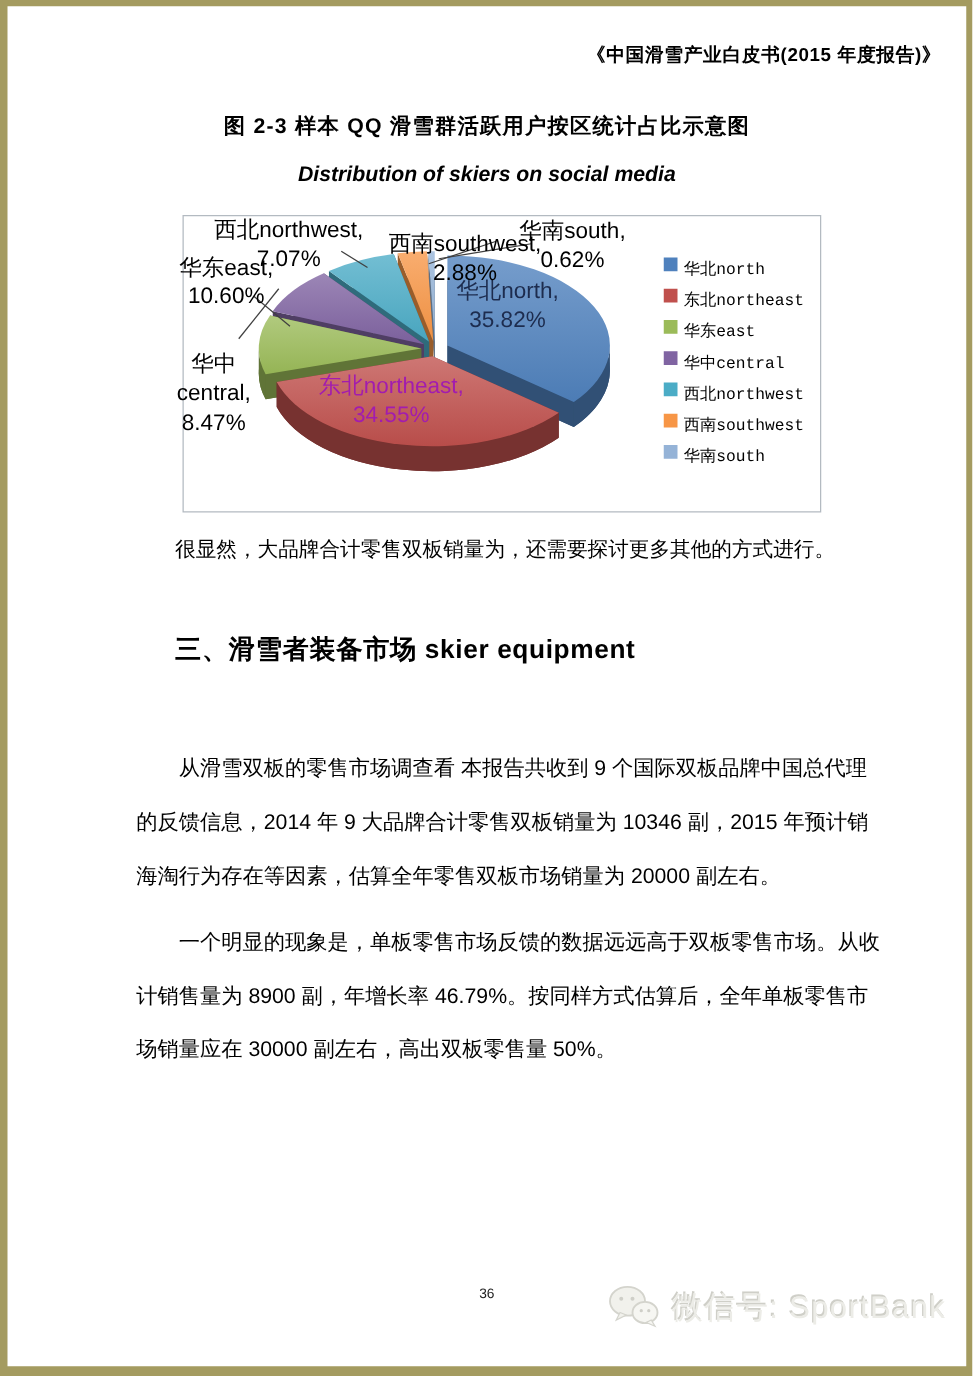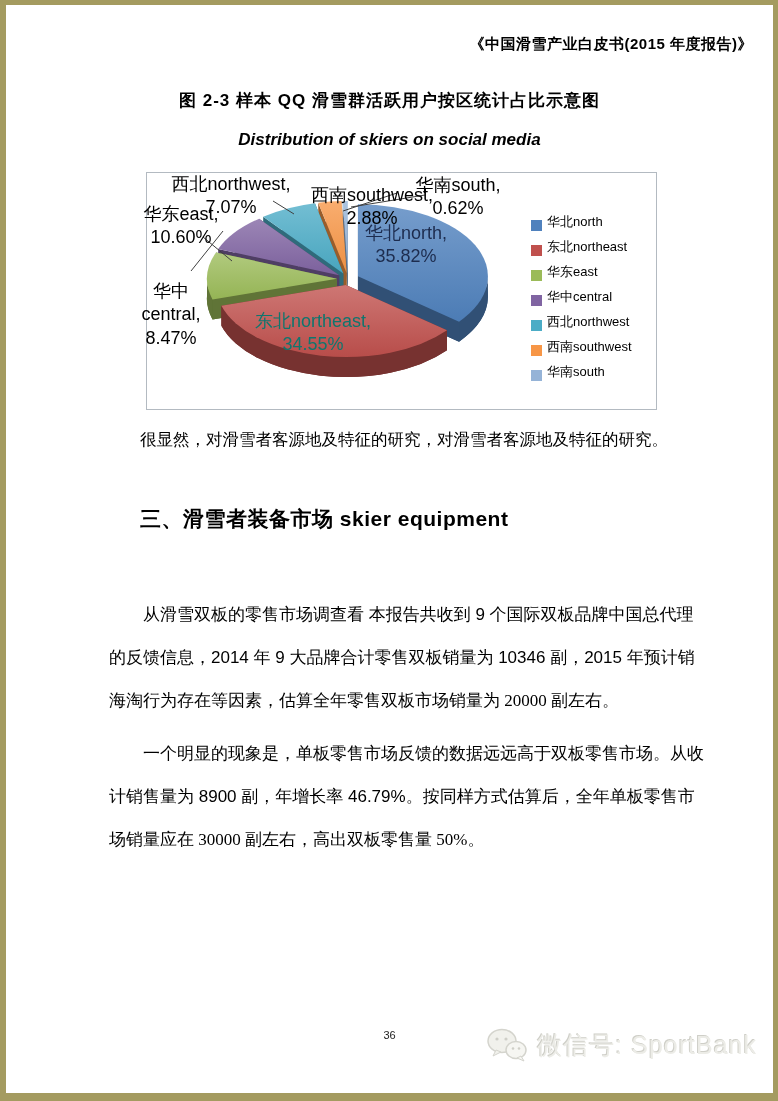--- a/index.html
+++ b/index.html
@@ -31,41 +31,41 @@
   .chart-box{
     position:absolute;left:140px;top:167px;width:509px;height:236px;
     border:1px solid #b3bac1;background:#fff;
   }
   .chart-box svg.pie{position:absolute;left:0;top:0;}
   .plabel{
     position:absolute;transform:translate(-50%,-50%);
     font-size:18px;line-height:1.3;text-align:center;white-space:nowrap;
   }
   .legend{position:absolute;left:384px;top:33px;}
-  .legend-row{display:flex;align-items:flex-end;height:25px;}
+  .legend-row{display:flex;align-items:flex-start;height:25px;font-family:Liberation Mono, monospace;}
   .legend-swatch{width:11px;height:11px;margin-right:5px;flex:0 0 auto;}
   .legend-label{font-size:13px;white-space:nowrap;}
   .note{
     position:absolute;left:134px;top:424px;margin:0;
     font-size:16.5px;
   }
   .section-heading{
     position:absolute;left:134px;top:500px;margin:0;
     font-size:21px;font-weight:bold;letter-spacing:.5px;
   }
   .body-text{
     position:absolute;left:103px;top:588px;width:578px;
     font-size:17px;
   }
   .bline{
     height:43px;line-height:43px;
     text-align:justify;text-align-last:justify;
     white-space:nowrap;
   }
-  .bline.last{text-align-last:left;white-space:normal;font-family:Liberation Serif, serif;}
+  .bline.last{text-align-last:left;white-space:normal;}
   .bline.first{text-indent:34px;}
   .para2{margin-top:10px;}
   .page-number{
     position:absolute;top:1024px;left:0;width:100%;
     text-align:center;font-size:11px;color:#222;
   }
   .footer{
     position:absolute;top:1022px;right:16px;
     display:flex;align-items:center;gap:9px;
   }
@@ -151,21 +151,21 @@
         <path d="M 299.99381388924303 157.22944200029946 A 130 72 0 0 1 74.35667472083294 132.65979767815642  L 74.35667472083294 152.65979767815642 A 130 72 0 0 0 299.99381388924303 177.22944200029946  Z" fill="#773230"></path>
         <path d="M 198.87794661456073 111.97786783346886 L 299.99381388924303 157.22944200029946 A 130 72 0 0 1 74.35667472083294 132.65979767815642  Z" fill="url(#g1)"></path>
         <line x1="56" y1="64" x2="85" y2="88" stroke="#404040" stroke-width="1"></line>
         <line x1="44" y1="98" x2="76" y2="58" stroke="#404040" stroke-width="1"></line>
         <line x1="126" y1="28" x2="147" y2="41" stroke="#404040" stroke-width="1"></line>
         <line x1="250" y1="20" x2="196" y2="38" stroke="#404040" stroke-width="1"></line>
         <line x1="278" y1="22" x2="204" y2="34" stroke="#404040" stroke-width="1"></line>
       </svg>
     <div id="pie-labels">
         <div class="plabel" style="left: 259px; top: 72px; color: rgb(29, 44, 78);">华北north,<br>35.82%</div>
-        <div class="plabel" style="left: 166px; top: 160px; color: #0f766e;">东北northeast,<br>34.55%</div>
+        <div class="plabel" style="left: 166px; top: 148px; color: #a21caf;">东北northeast,<br>34.55%</div>
         <div class="plabel" style="left: 34px; top: 53px;">华东east,<br>10.60%</div>
         <div class="plabel" style="left: 24px; top: 142px;">华中<br>central,<br>8.47%</div>
         <div class="plabel" style="left: 84px; top: 23px;">西北northwest,<br>7.07%</div>
         <div class="plabel" style="left: 225px; top: 34px;">西南southwest,<br>2.88%</div>
         <div class="plabel" style="left: 311px; top: 24px;">华南south,<br>0.62%</div>
       </div>
     <div class="legend" id="legend">
         <div class="legend-row">
           <span class="legend-swatch" style="background: rgb(79, 129, 189);"></span>
           <span class="legend-label">华北north</span>
@@ -190,21 +190,21 @@
           <span class="legend-swatch" style="background: rgb(247, 150, 70);"></span>
           <span class="legend-label">西南southwest</span>
         </div>
         <div class="legend-row">
           <span class="legend-swatch" style="background: rgb(149, 179, 215);"></span>
           <span class="legend-label">华南south</span>
         </div>
       </div>
   </div>
 
-  <p class="note">很显然，对滑雪者客源地及特征的研究，对滑雪者客源地及特征的研究。</p>
+  <p class="note">很显然，大品牌合计零售双板销量为，还需要探讨更多其他的方式进行。</p>
 
   <h2 class="section-heading">三、滑雪者装备市场 skier equipment</h2>
 
   <div class="body-text" id="body-text">
       <div class="para">
         <div class="bline first">从滑雪双板的零售市场调查看 本报告共收到 9 个国际双板品牌中国总代理</div>
         <div class="bline">的反馈信息，2014 年 9 大品牌合计零售双板销量为 10346 副，2015 年预计销</div>
         <div class="bline last">海淘行为存在等因素，估算全年零售双板市场销量为 20000 副左右。</div>
       </div>
       <div class="para para2">

